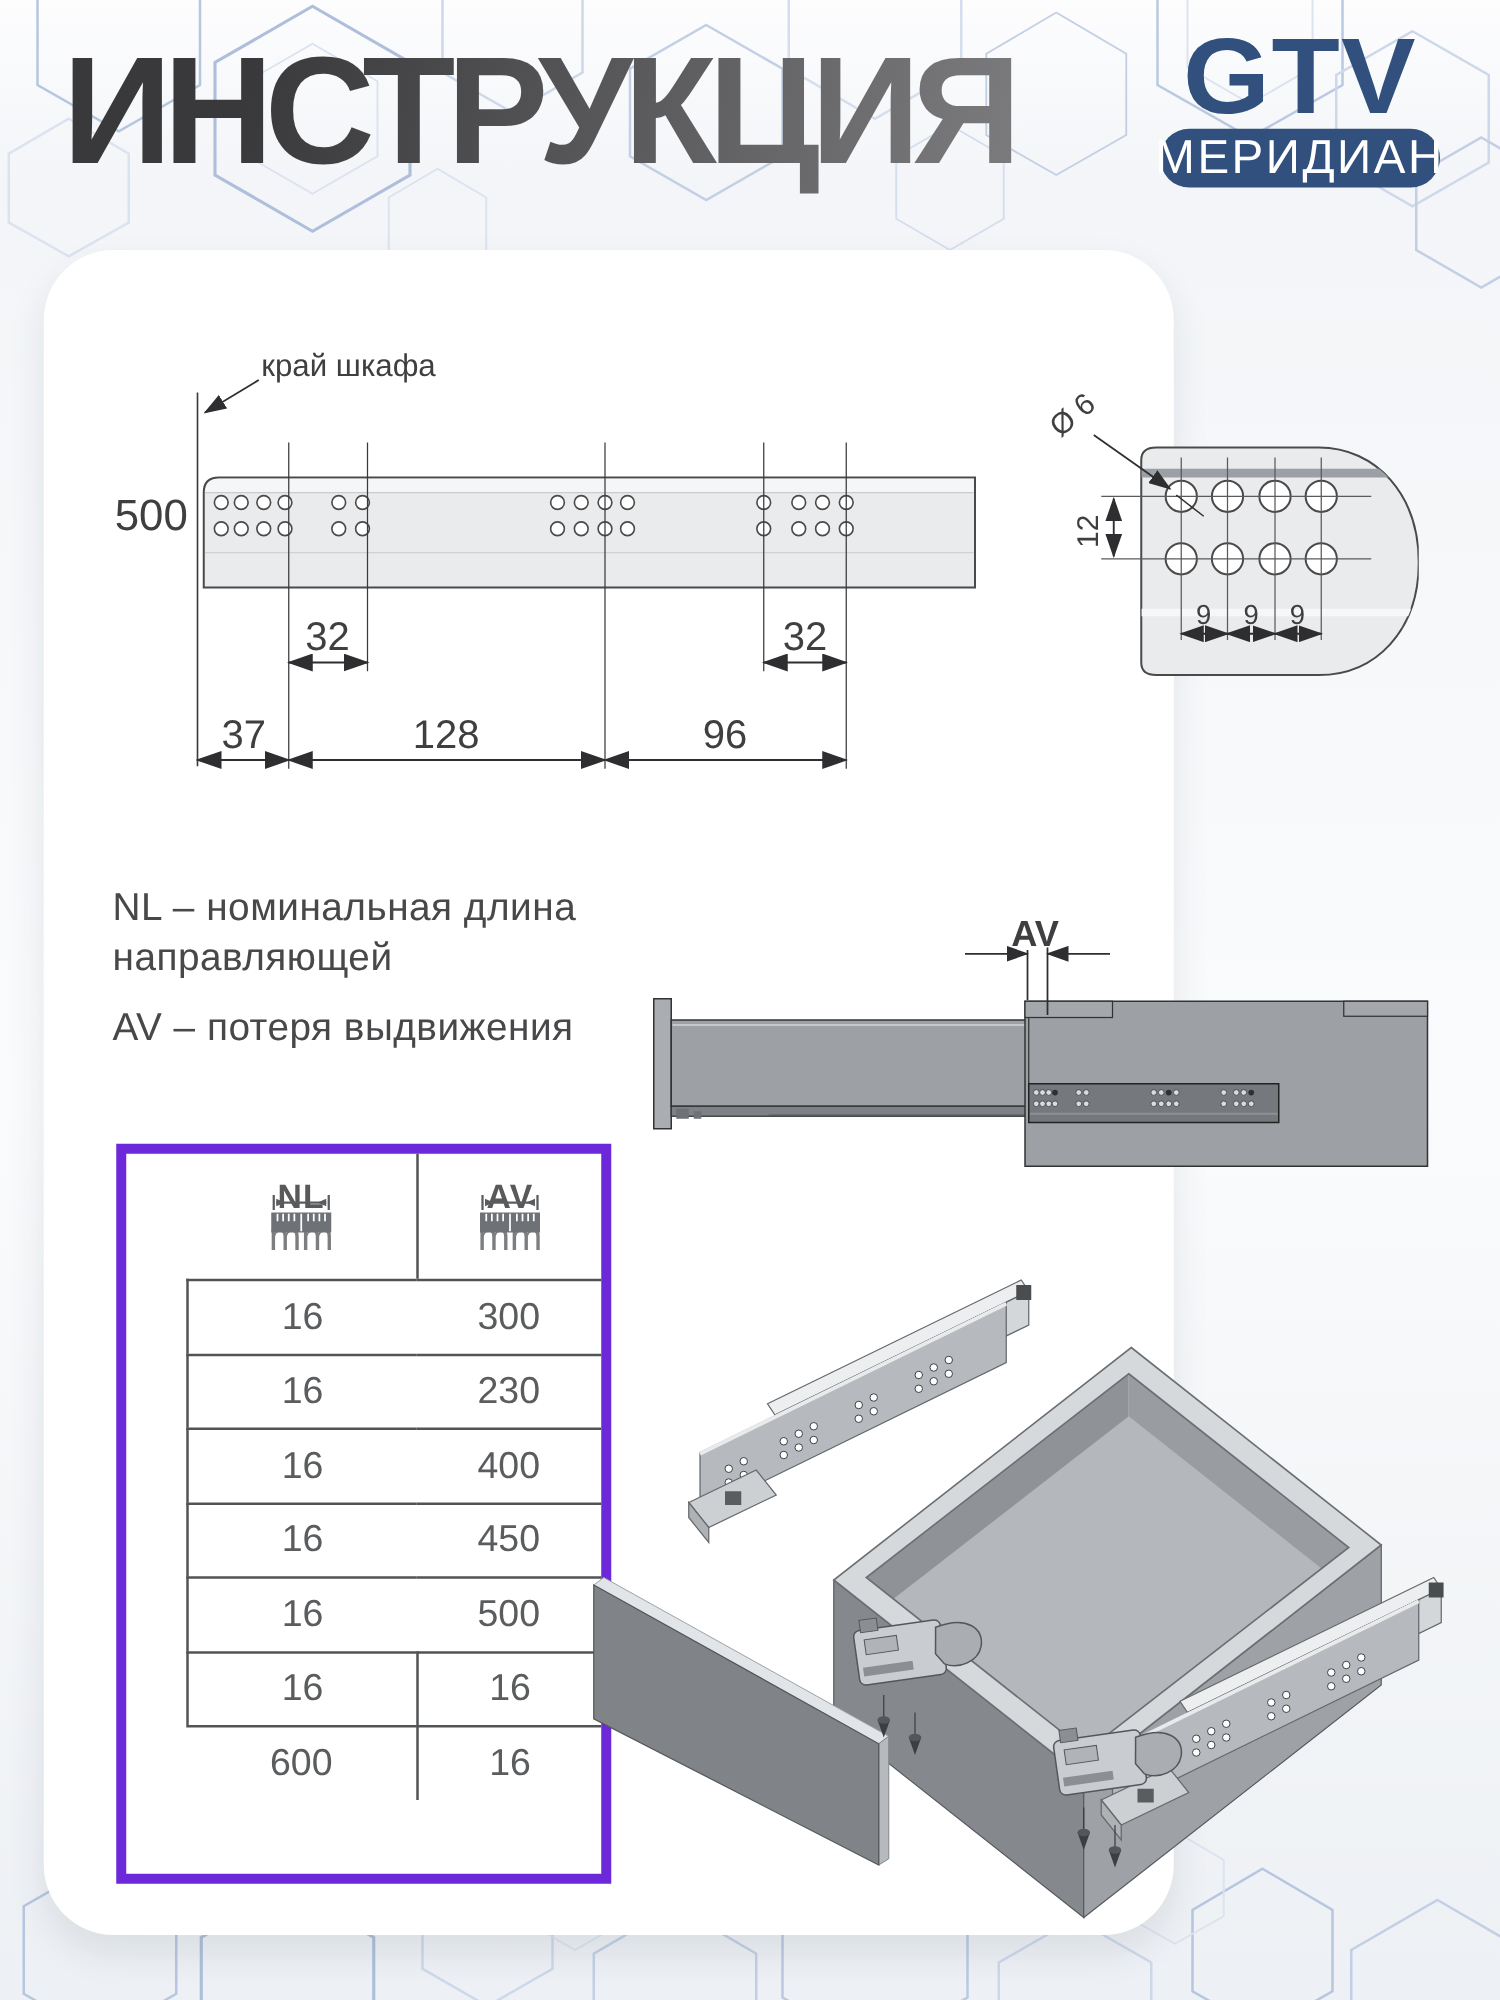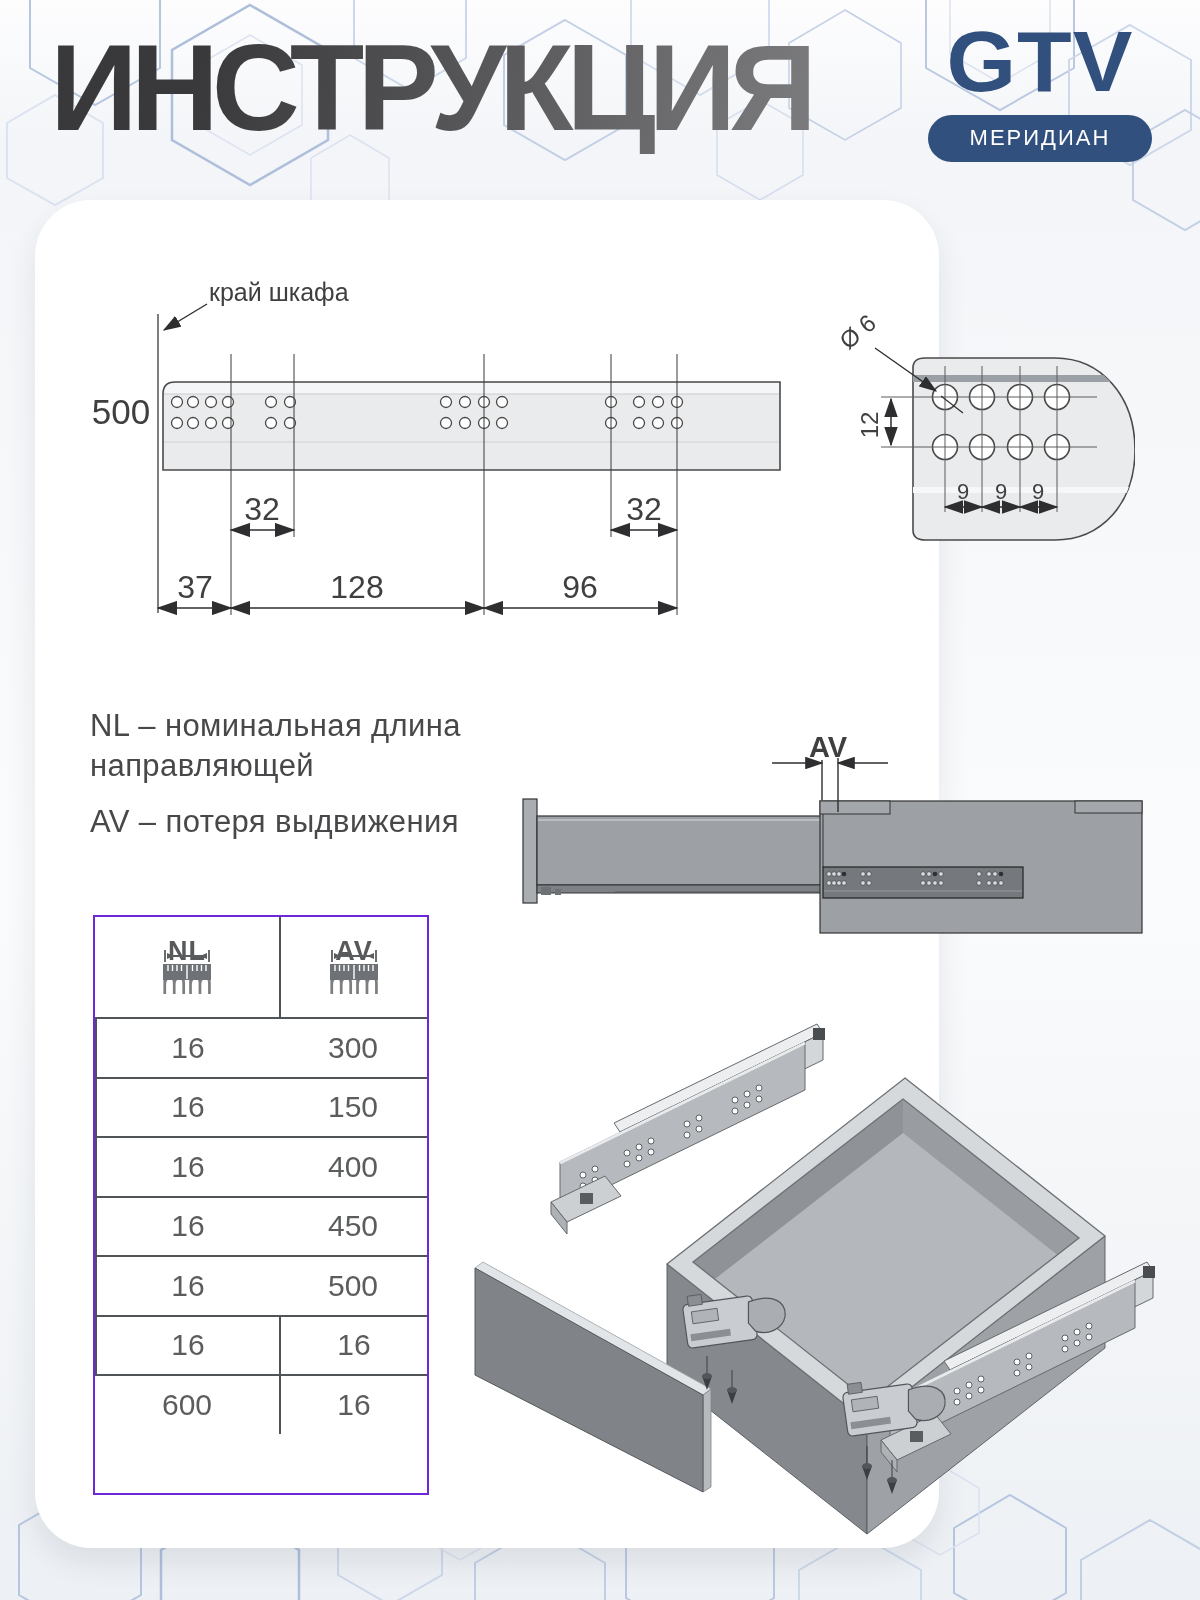--- a/index.html
+++ b/index.html
@@ -6,35 +6,35 @@
   .page{position:relative;width:1200px;height:1600px;overflow:hidden;
         background:linear-gradient(180deg,#fdfdfe 0%,#f3f5f8 9%,#fafbfc 55%,#edf0f4 100%);
         font-family:"Liberation Sans",sans-serif;}
   .hexes{position:absolute;left:0;top:0;width:1200px;height:1600px;}
   .title{position:absolute;left:50px;top:18px;font-size:122px;font-weight:700;letter-spacing:-7px;
          background:linear-gradient(100deg,#39393b 20%,#7a7a7d 98%);
          -webkit-background-clip:text;background-clip:text;color:transparent;white-space:nowrap;}
   .logo{position:absolute;left:928px;top:26px;width:224px;text-align:center;}
   .logo-brand{font-size:86px;font-weight:700;color:#31507d;letter-spacing:1px;line-height:0.82;
               transform:scaleX(1.04);transform-origin:center;}
-  .logo-badge{margin-top:18px;height:47px;border-radius:24px;background:#31507d;color:#ffffff;
-              font-size:22px;letter-spacing:2px;display:flex;align-items:center;justify-content:center;}
+  .logo-badge{margin-top:6px;height:47px;border-radius:24px;background:#31507d;color:#ffffff;
+              font-size:38px;letter-spacing:2px;display:flex;align-items:center;justify-content:center;}
   .card{position:absolute;left:35px;top:200px;width:904px;height:1348px;background:#ffffff;
         border-radius:56px;box-shadow:0 14px 30px rgba(40,55,80,0.10);}
   .card svg{position:absolute;}
   .svg-rail{left:40px;top:60px;}
   .svg-detail{left:800px;top:90px;}
   .svg-av{left:460px;top:530px;}
   .svg-exp{left:420px;top:820px;}
   .legend{position:absolute;color:#48484a;font-size:31px;letter-spacing:0.4px;line-height:40px;}
   .legend-nl{left:55px;top:506px;}
   .legend-av{left:55px;top:602px;}
   .itable{position:absolute;left:58px;top:715px;display:grid;
           grid-template-columns:184px 148px;grid-template-rows:100px repeat(8,59.5px);
-          border:2px solid #6d28d9;}
+          border:8px solid #6d28d9;padding-left:48px;}
   .cell{display:flex;align-items:center;justify-content:center;font-size:30px;color:#5a5c5e;
         border-top:2px solid #515457;}
   .cell.c2{border-left:2px solid #515457;}
   .cell.hdr{border-top:none;flex-direction:column;justify-content:center;gap:1px;}
   .hdr-label{font-size:27px;font-weight:700;color:#58595b;letter-spacing:1px;}
   .hdr-unit{font-size:31px;color:#7c7e80;line-height:1;}
   text{font-family:"Liberation Sans",sans-serif;}
 </style>
 </head>
 <body>
@@ -324,21 +324,21 @@
               <line x1="42" y1="15" x2="42" y2="21"></line>
             <line x1="46.5" y1="15" x2="46.5" y2="21"></line>
               <line x1="51" y1="15" x2="51" y2="21"></line>
           </g>
         </svg>
         <div class="hdr-unit">mm</div>
       </div>
       <div class="cell c2">16</div>
       <div class="cell">300</div>
       <div class="cell c2">16</div>
-      <div class="cell">150</div>
+      <div class="cell">230</div>
       <div class="cell c2">16</div>
       <div class="cell">400</div>
       <div class="cell c2">16</div>
       <div class="cell">450</div>
       <div class="cell c2">16</div>
       <div class="cell">500</div>
       <div class="cell c2">16</div>
       <div class="cell c2">16</div>
       <div class="cell">600</div>
       <div class="cell c2">16</div>

